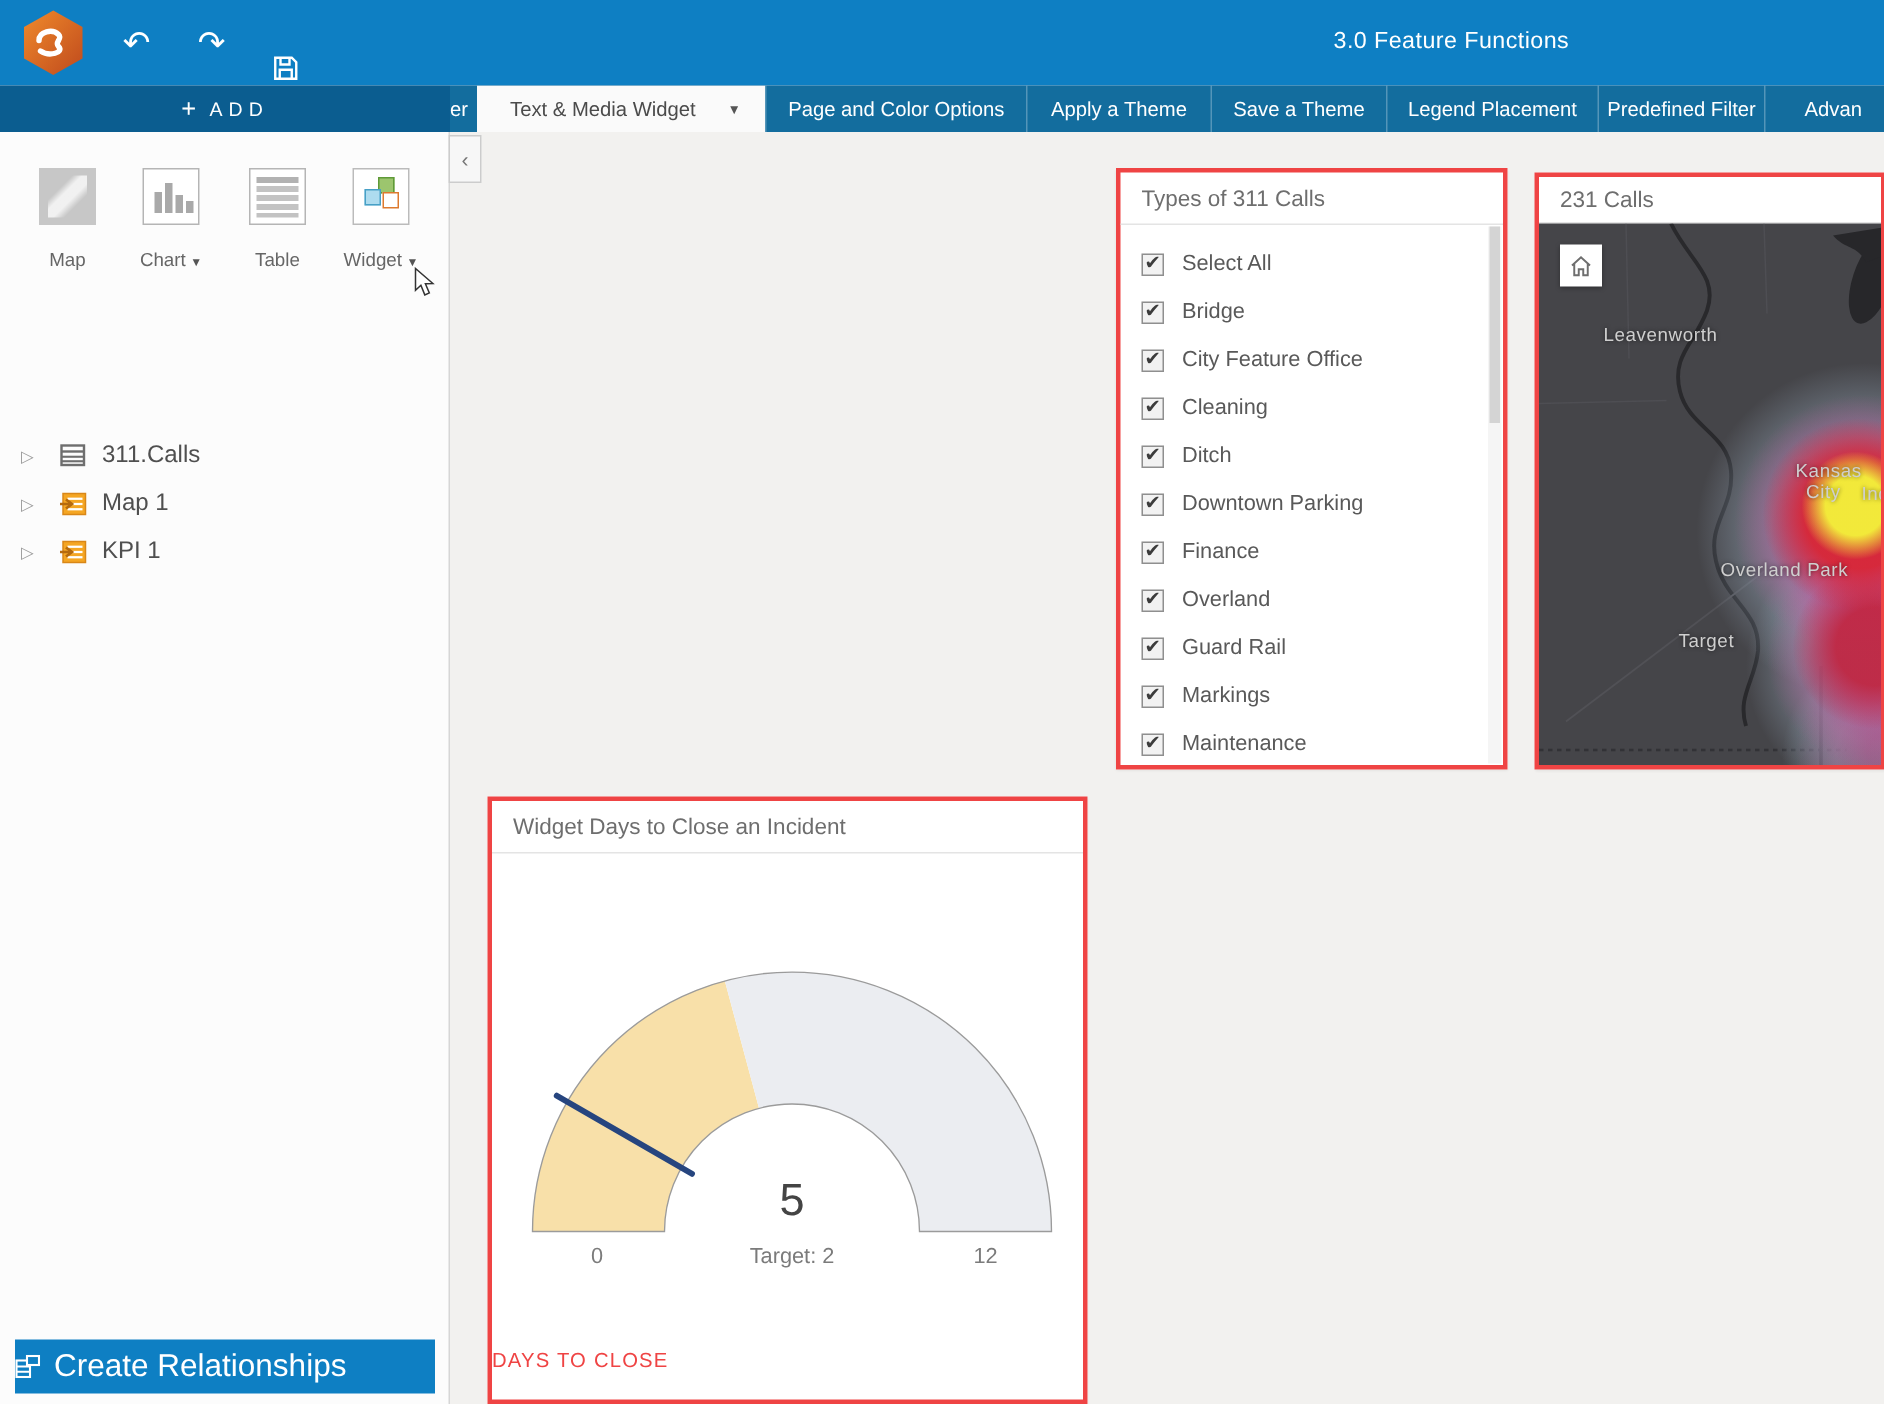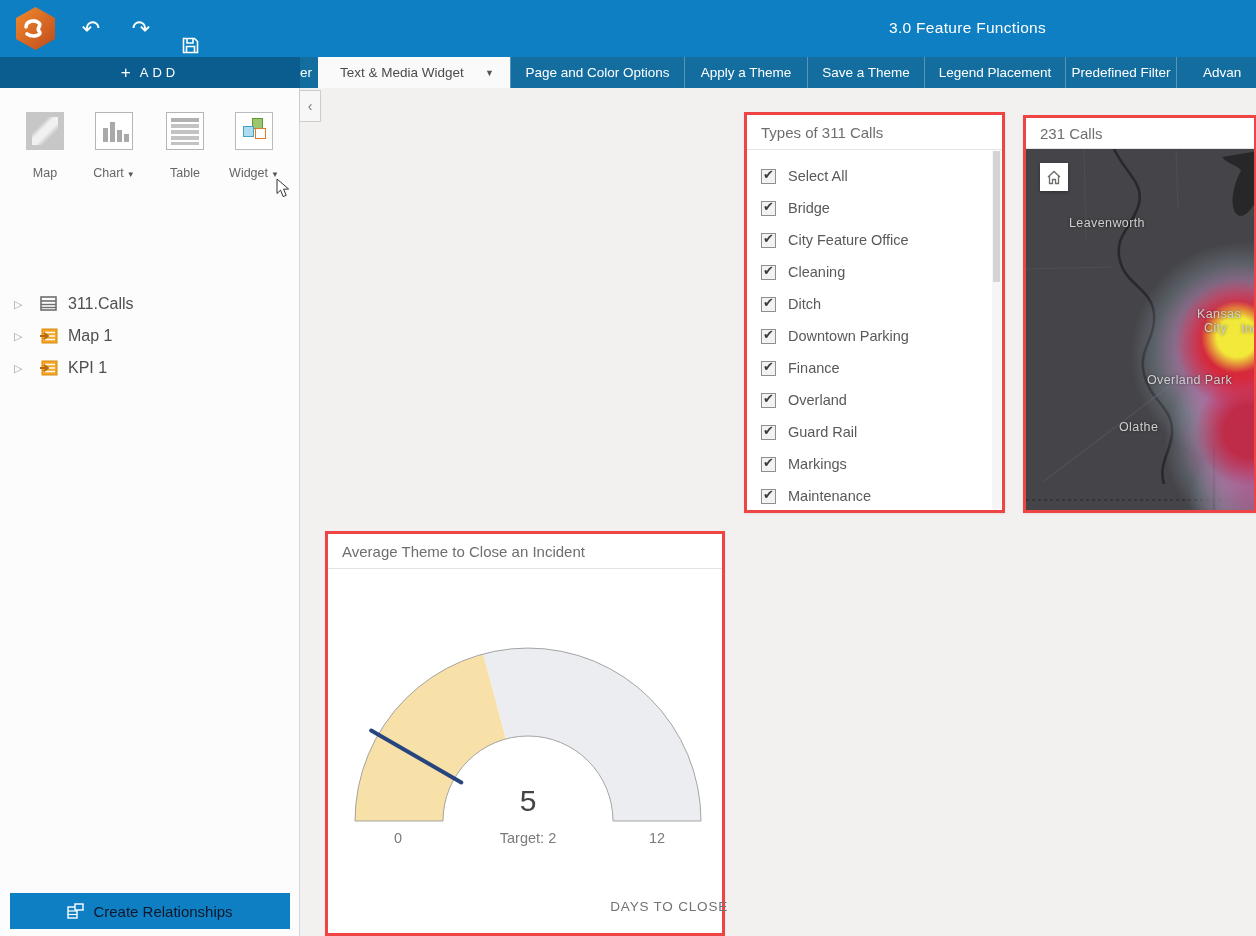--- a/index.html
+++ b/index.html
@@ -58,21 +58,21 @@
   .sq-orange{ left:19px; top:15px; background:#fff; border:1px solid #dd7a2e; }
   .cursor-arrow { position:absolute; left:276px; top:178px; z-index:6; }
 
   .tree { position:absolute; left:0; top:200px; width:300px; }
   .tree-row { height:32px; display:flex; align-items:center; cursor:pointer; }
   .tree-caret { width:16px; margin-left:14px; color:#9a9a9a; font-size:11px; }
   .tree-ico { width:18px; height:16px; margin-left:10px; margin-right:10px; }
   .tree-label { font-size:16px; color:#4f4f4f; }
 
   .create-rel { position:absolute; left:10px; top:805px; width:280px; height:36px; background:#0e7fc3;
-    border:none; color:#0f172a; font-size:15px; cursor:pointer; display:flex; align-items:center; justify-content:center; }
+    border:none; color:#ffffff; font-size:21px; cursor:pointer; display:flex; align-items:center; }
   .create-rel svg { margin-right:9px; }
 
   
   .panel { position:absolute; background:#fff; border:3px solid #ef4444; box-shadow:0 1px 2px rgba(0,0,0,.07); }
   .panel-head { height:35px; border-bottom:1px solid #e4e4e4; display:flex; align-items:center;
     padding-left:14px; font-size:15px; color:#6e6e6e; }
 
   
   .filter-panel { left:744px; top:112px; width:261px; height:401px; }
   .chk-list { padding-top:10px; }
@@ -106,22 +106,22 @@
 
   
   .gauge-panel { left:325px; top:531px; width:400px; height:405px; }
   .gauge-svg { position:absolute; left:0; top:36px; }
   .gauge-value { position:absolute; left:0; top:250px; width:400px; text-align:center;
     font-size:30px; color:#444; }
   .axis-lbl { position:absolute; top:296px; font-size:14.5px; color:#7b7b7b; white-space:nowrap; }
   .axis-min { left:70px; transform:translateX(-50%); }
   .axis-target { left:200px; transform:translateX(-50%); }
   .axis-max { left:329px; transform:translateX(-50%); }
-  .gauge-footer { position:absolute; left:0; top:365px; width:400px; text-align:right;
-    font-size:13.5px; color:#737373; letter-spacing:.8px; }
+  .gauge-footer { position:absolute; left:0; top:365px; width:400px; text-align:left;
+    font-size:13.5px; color:#ef4444; letter-spacing:.8px; }
 </style>
 </head>
 <body>
 
 <div class="topbar">
   <svg class="logo" viewBox="0 0 45 45">
     <defs>
         <linearGradient id="lg" x1="0" y1="0" x2="1" y2="1">
       <stop offset="0" stop-color="#f08a2b"></stop>
           <stop offset="1" stop-color="#bf4a1d"></stop>
@@ -309,31 +309,31 @@
       <line x1="58" y1="0" x2="60" y2="90" stroke="#4e4e53" stroke-width="1"></line>
       <line x1="0" y1="120" x2="85" y2="118" stroke="#4e4e53" stroke-width="1"></line>
       <line x1="150" y1="0" x2="152" y2="60" stroke="#4e4e53" stroke-width="1"></line>
     </svg>
     <div class="heat"></div>
     <div class="map-label" style="left:43px; top:67px;">Leavenworth</div>
     <div class="map-label" style="left:171px; top:158px;">Kansas</div>
     <div class="map-label" style="left:178px; top:172px;">City</div>
     <div class="map-label" style="left:215px; top:173px;">Inc</div>
     <div class="map-label" style="left:121px; top:224px;">Overland Park</div>
-    <div class="map-label" style="left:93px; top:271px;">Olathe</div>
+    <div class="map-label" style="left:93px; top:271px;">Target</div>
     <button class="home-btn">
       <svg width="16" height="15" viewBox="0 0 16 15">
         <path d="M2,7 L8,1.5 L14,7 M3.5,6 V13.5 H6.5 V9.5 H9.5 V13.5 H12.5 V6" fill="none" stroke="#6e6e6e" stroke-width="1.3"></path>
       </svg>
     </button>
   </div>
 </section>
 
 <section class="panel gauge-panel">
-  <div class="panel-head">Average Theme to Close an Incident</div>
+  <div class="panel-head">Widget Days to Close an Incident</div>
   <svg class="gauge-svg" width="400" height="300" viewBox="0 36 400 300">
     <path d="M27,287 A173,173 0 0 1 155.2,119.9 L178,204.9 A85,85 0 0 0 115,287 Z" fill="#f8e0a9"></path>
     <path d="M155.2,119.9 A173,173 0 0 1 373,287 L285,287 A85,85 0 0 0 178,204.9 Z" fill="#ebedf1"></path>
     <path d="M27,287 A173,173 0 0 1 373,287 L285,287 A85,85 0 0 0 115,287 Z" fill="none" stroke="#9b9b9b" stroke-width="0.9"></path>
     <line x1="43.2" y1="196.5" x2="133.3" y2="248.5" stroke="#26457f" stroke-width="4" stroke-linecap="round"></line>
   </svg>
   <div class="gauge-value">5</div>
   <div class="axis-lbl axis-min">0</div>
   <div class="axis-lbl axis-target">Target: 2</div>
   <div class="axis-lbl axis-max">12</div>

